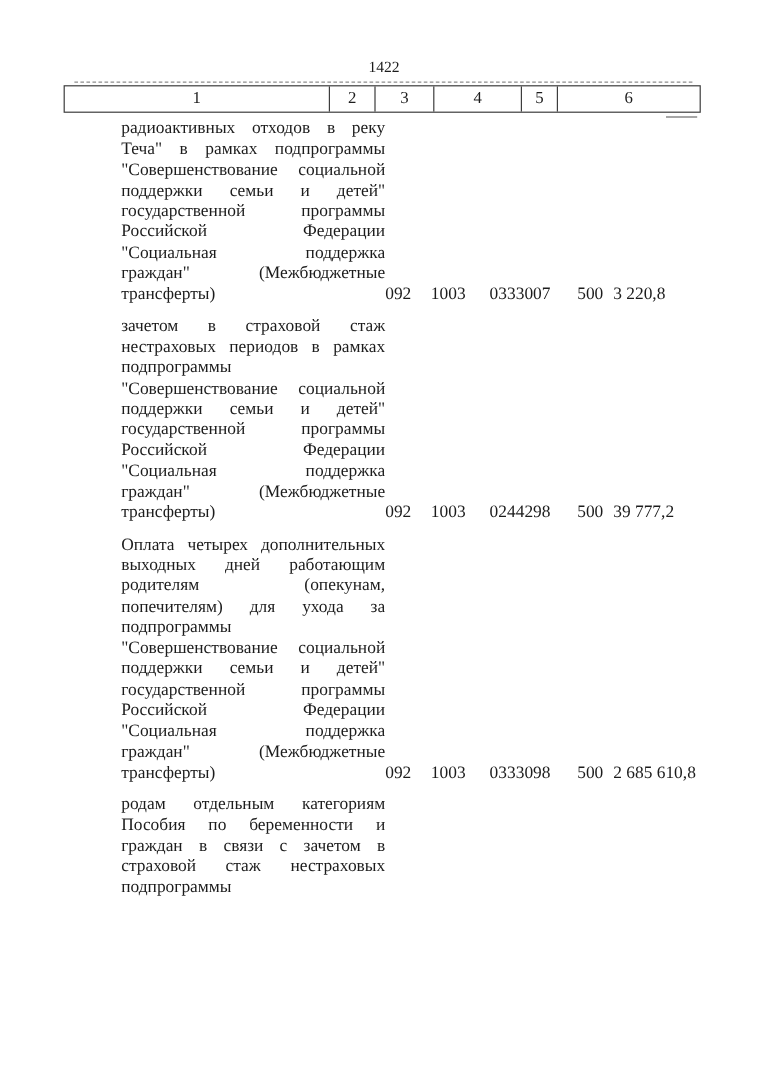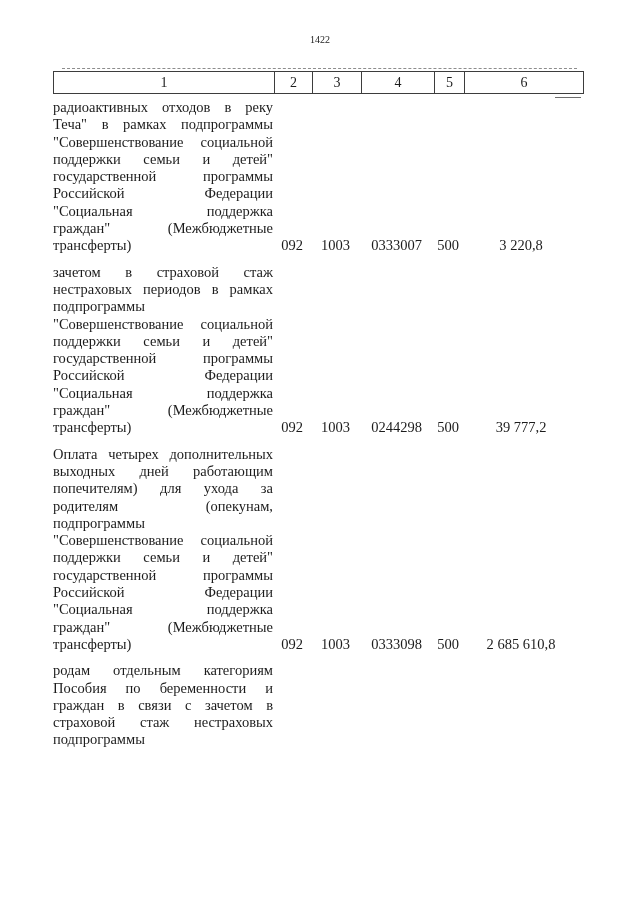--- a/index.html
+++ b/index.html
@@ -11,25 +11,25 @@
     position: relative;
     width: 640px;
     height: 905px;
     background: #ffffff;
     font-family: "Liberation Serif", serif;
     color: #1c1c1c;
     overflow: hidden;
   }
   .page-number {
     position: absolute;
-    top: 32px;
+    top: 48px;
     left: 0;
     width: 640px;
     text-align: center;
-    font-size: 10px;
+    font-size: 13px;
     line-height: 16px;
   }
   .doc-table {
     position: absolute;
     left: 53px;
     top: 71px;
     width: 531px;
   }
   .thead {
     position: relative;
@@ -61,20 +61,21 @@
   .th {
     display: flex;
     align-items: center;
     justify-content: center;
     font-size: 14px;
     border-left: 1.3px solid #3d3d3d;
   }
   .th:first-child { border-left: none; }
   .tbody {
     padding-top: 5px;
+    margin-left: 48px;
   }
   .trow {
     display: grid;
     grid-template-columns: 220px 38px 49px 73px 30px 121px;
     margin-bottom: 9px;
   }
   .desc {
     font-size: 14.5px;
     line-height: 17.3px;
   }
@@ -82,25 +83,24 @@
     text-align: justify;
     text-align-last: justify;
   }
   .line.last {
     text-align-last: left;
   }
   .val {
     align-self: end;
     font-size: 14.5px;
     line-height: 17.3px;
-    text-align: center;
     white-space: nowrap;
   }
   .val.amount {
-    text-align: center;
+    text-align: left;
     padding-right: 5px;
   }
 </style>
 </head>
 <body>
 
 <div class="page">
   <div class="page-number">1422</div>
 
   <div class="doc-table">
@@ -149,22 +149,22 @@
     <div class="val">1003</div>
     <div class="val">0244298</div>
     <div class="val">500</div>
     <div class="val amount">39 777,2</div>
   </div>
 
   <div class="trow">
     <div class="desc val-desc">
             <div class="line">Оплата четырех дополнительных</div>
             <div class="line">выходных дней работающим</div>
+            <div class="line">родителям (опекунам,</div>
             <div class="line">попечителям) для ухода за</div>
-            <div class="line">родителям (опекунам,</div>
             <div class="line">подпрограммы</div>
             <div class="line">"Совершенствование социальной</div>
             <div class="line">поддержки семьи и детей"</div>
             <div class="line">государственной программы</div>
             <div class="line">Российской Федерации</div>
             <div class="line">"Социальная поддержка</div>
             <div class="line">граждан" (Межбюджетные</div>
             <div class="line last">трансферты)</div>
           </div>
     <div class="val">092</div>

